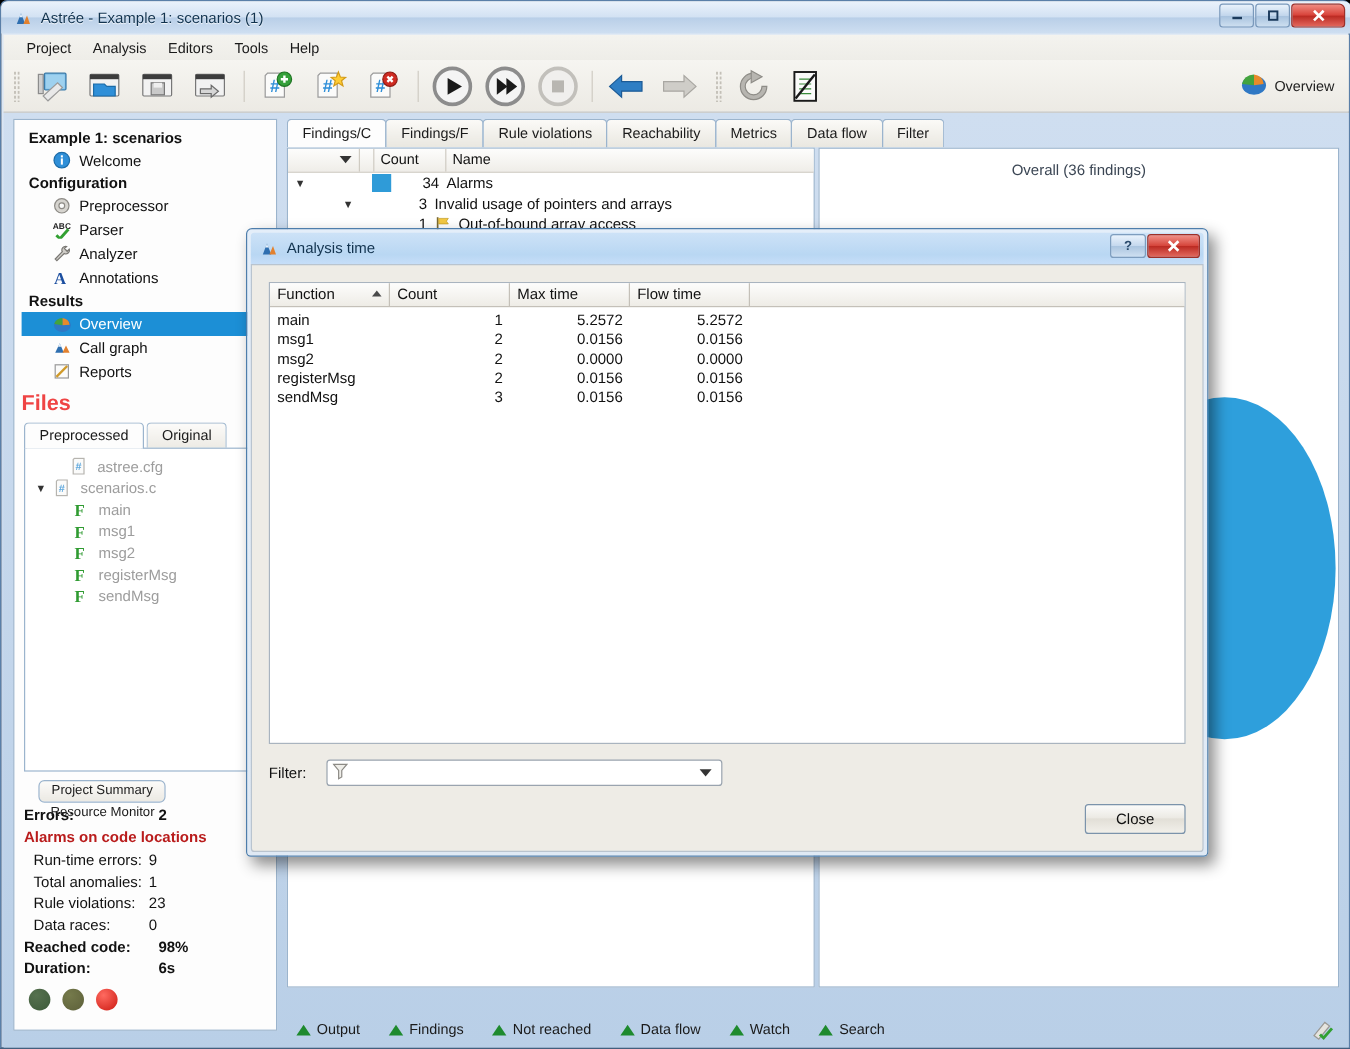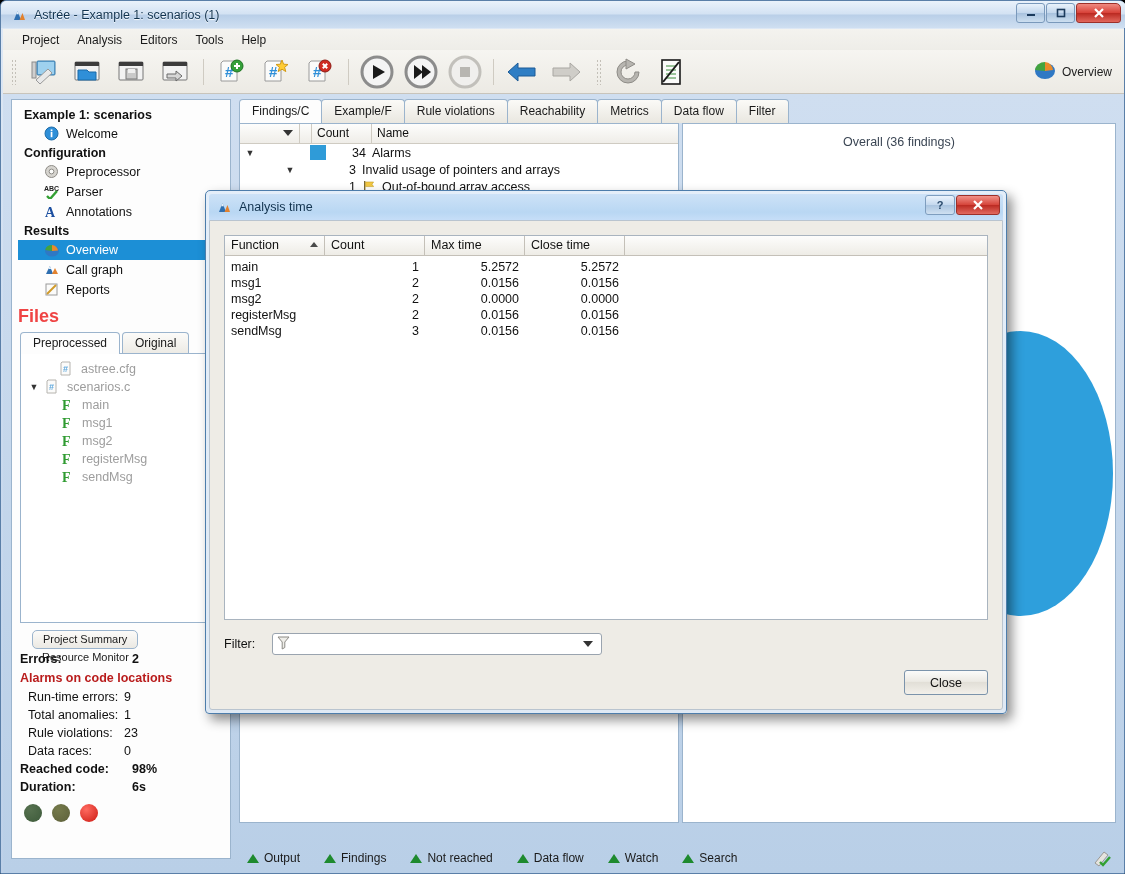--- a/index.html
+++ b/index.html
@@ -438,20 +438,28 @@
             <svg width="15" height="15" viewBox="0 0 15 15">
                 <text x="0" y="7" font-family="Liberation Sans" font-size="7" font-weight="bold" fill="#222">ABC</text>
                 <path d="M3 12 L6 15 L13 7" stroke="#32a032" stroke-width="2.4" fill="none"></path>
               </svg>
           </span>
           <span>Parser</span>
         </div>
         <div class="nav-item">
           <span class="nav-ico">
             <svg width="15" height="15" viewBox="0 0 15 15">
+                <path d="M11.5 1.5 a3 3 0 0 0 -3.6 4.2 L2 11.8 l1.4 1.4 6.1 -5.9 a3 3 0 0 0 4.2 -3.6 L12 5.4 L9.7 3.1 Z" fill="#cfcdc8" stroke="#7a7874"></path>
+              </svg>
+          </span>
+          <span>Analyzer</span>
+        </div>
+        <div class="nav-item">
+          <span class="nav-ico">
+            <svg width="15" height="15" viewBox="0 0 15 15">
                 <text x="1" y="13" font-family="Liberation Serif" font-size="14" font-weight="bold" fill="#1c4fa0">A</text>
               </svg>
           </span>
           <span>Annotations</span>
         </div>
 
         <div class="nav-head">Results</div>
         <div class="nav-item selected">
           <span class="nav-ico">
             <svg width="16" height="16" viewBox="0 0 16 16">
@@ -581,21 +589,21 @@
         <div id="lights">
           <span class="light" style="background:radial-gradient(circle at 35% 30%,#56714f,#3d5a3a);"></span>
           <span class="light" style="background:radial-gradient(circle at 35% 30%,#757a4b,#5d603a);"></span>
           <span class="light" style="background:radial-gradient(circle at 35% 30%,#ff6a60,#cc1a12);"></span>
         </div>
       </div>
     </div>
 
     <div id="content-panel">
       <div id="content-tabs">
-        <span class="ctab active">Findings/C</span><span class="ctab">Example/F</span><span class="ctab">Rule violations</span><span class="ctab">Reachability</span><span class="ctab">Metrics</span><span class="ctab">Data flow</span><span class="ctab">Filter</span>
+        <span class="ctab active">Findings/C</span><span class="ctab">Findings/F</span><span class="ctab">Rule violations</span><span class="ctab">Reachability</span><span class="ctab">Metrics</span><span class="ctab">Data flow</span><span class="ctab">Filter</span>
       </div>
 
       <div id="findings-pane">
         <div class="tbl-head">
           <div class="c" style="width:60px;position:relative;">
             <span style="position:absolute;right:6px;top:6px;width:0;height:0;border-left:5px solid transparent;border-right:5px solid transparent;border-top:6px solid #333;"></span>
           </div>
           <div class="c" style="width:12px;"></div>
           <div class="c" style="width:60px;">Count</div>
           <div class="c" style="flex:1;border-right:none;">Name</div>
@@ -690,21 +698,21 @@
 
     <div id="dlg-inner">
       <div id="dlg-table">
         <div class="dth">
           <div class="c col-fn">
             <span>Function</span>
             <span class="sort-ar"></span>
           </div>
           <div class="c col-ct">Count</div>
           <div class="c col-mx">Max time</div>
-          <div class="c col-tt">Close time</div>
+          <div class="c col-tt">Flow time</div>
           <div class="c col-xx" style="border-right:none;"></div>
         </div>
 
         <div class="dtr" style="margin-top:3px;">
           <span class="c col-fn">main</span>
           <span class="c col-ct num">1</span>
           <span class="c col-mx num">5.2572</span>
           <span class="c col-tt num">5.2572</span>
         </div>
         <div class="dtr">

